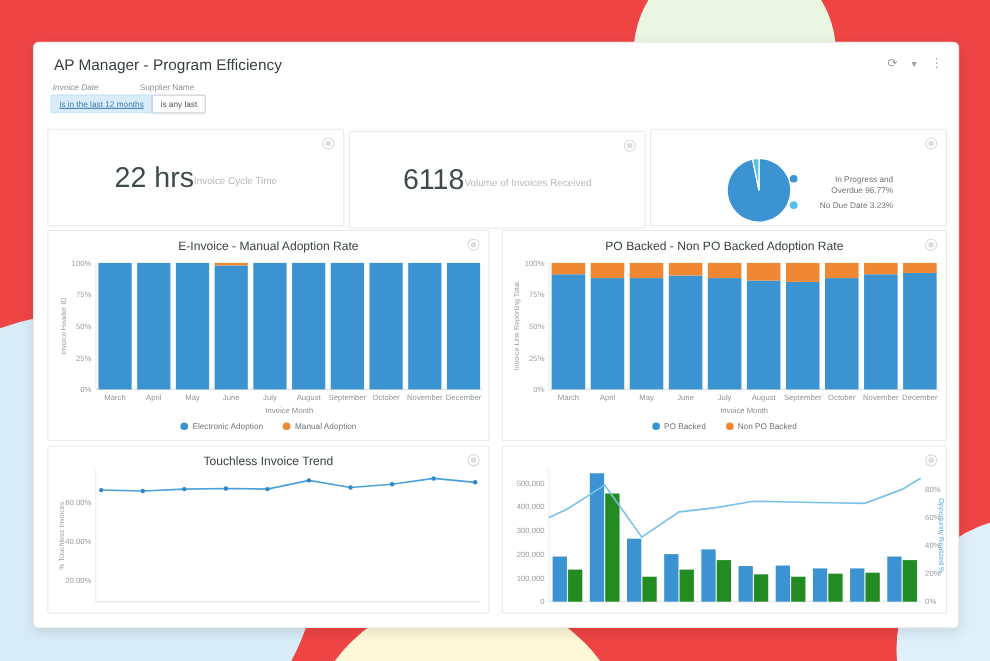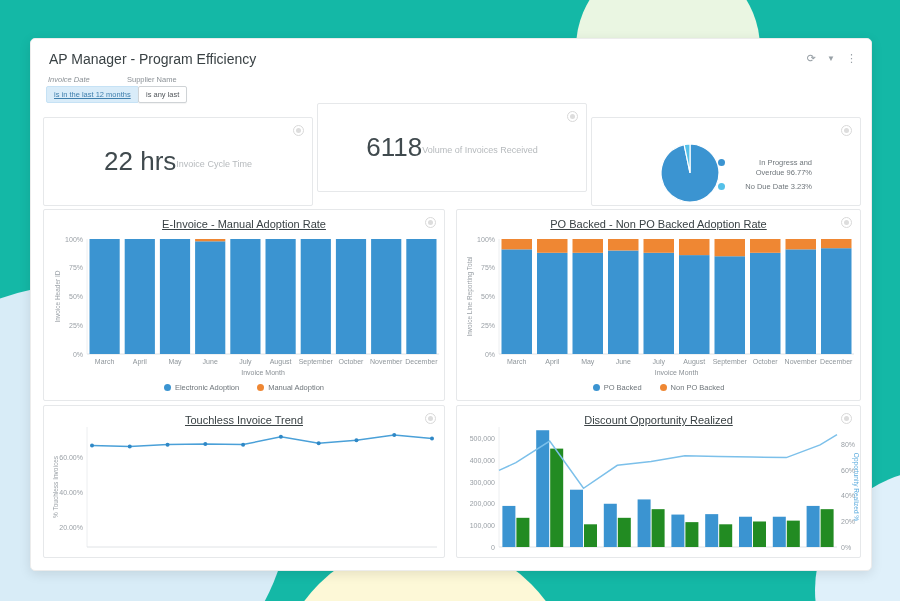--- a/index.html
+++ b/index.html
@@ -1,18 +1,18 @@
 <!DOCTYPE html>
 <html><head>
 <meta charset="utf-8">
 <style>
   html,body { margin:0; padding:0; }
   .stage {
     position:relative; width:900px; height:601px; overflow:hidden;
-    background:#14b8a6;
+    background:#ef4444;
     font-family:"Liberation Sans","DejaVu Sans",sans-serif;
   }
   .blob { position:absolute; border-radius:50%; }
   .blob-green  { left:576px; top:-44px;  width:184px; height:184px; background:#eaf6e2; }
   .blob-blue   { left:-140px; top:285px; width:430px; height:430px; background:#d8ecf7; }
   .blob-yellow { left:275px; top:540px;  width:300px; height:300px; background:#fdf8d7; }
   .blob-blue2  { left:815px; top:470px;  width:240px; height:240px; background:#dff0fa; }
 
   .card {
     position:absolute; left:30px; top:38px; width:840px; height:531px;
@@ -31,21 +31,21 @@
 
   .tile { position:absolute; background:#fff; border:1px solid #e6e8ea; border-radius:2px; }
   .gear { position:absolute; top:7px; right:8px; width:9px; height:9px; border:1px solid #d9d9d9; border-radius:50%; cursor:pointer; }
   .gear::after { content:''; position:absolute; left:2px; top:2px; right:2px; bottom:2px; border-radius:50%; background:#dddddd; }
 
   .kpi-box { display:flex; flex-direction:row; align-items:center; justify-content:center; height:100%; }
   .kpi-value { font-size:26px; color:#404a4e; }
   .kpi-label { font-size:9px; color:#b6babd; margin-top:5px; }
 
   .tile-title { position:absolute; top:8px; left:0; width:100%; text-align:center; font-size:10.5px; color:#3a4245; }
-  .chart-title { position:absolute; top:8px; left:0; width:100%; text-align:center; font-size:11px; color:#3a4245;text-decoration:underline; }
+  .chart-title { position:absolute; top:8px; left:0; width:100%; text-align:center; font-size:11px; color:#3a4245; }
 
   .pie-svg { position:absolute; left:60px; top:17px; }
   .pie-legend { position:absolute; left:126px; top:40px; width:110px; font-size:7.5px; color:#6f767b; }
   .pie-legend-item { display:flex; gap:5px; margin-bottom:4px;text-align:right; }
   .pie-legend-dot { width:7px; height:7px; border-radius:50%; flex:0 0 7px; margin-top:1px; }
   .pie-legend-text { width:82px; line-height:1.3; }
 
   .chart-svg { position:absolute; left:0; top:0; }
   .legend { position:absolute; bottom:8px; left:0; width:100%; display:flex; justify-content:center; gap:18px; font-size:7.5px; color:#6f767b; }
   .legend-item { display:flex; align-items:center; gap:4px; cursor:pointer; }
@@ -77,21 +77,21 @@
     <div class="chip chip-plain" style="left:107px; top:47px;">is any last</div>
 
     <div class="tile" style="left:12px; top:78px; width:268px; height:87px;">
       <span class="gear"></span>
       <div class="kpi-box">
         <div class="kpi-value">22 hrs</div>
         <div class="kpi-label">Invoice Cycle Time</div>
       </div>
     </div>
 
-    <div class="tile" style="left:286px; top:64px; width:268px; height:87px;">
+    <div class="tile" style="left:286px; top:80px; width:268px; height:87px;">
       <span class="gear"></span>
       <div class="kpi-box">
         <div class="kpi-value">6118</div>
         <div class="kpi-label">Volume of Invoices Received</div>
       </div>
     </div>
 
     <div class="tile" style="left:560px; top:78px; width:268px; height:87px;">
       <span class="gear"></span>
       <svg id="pie-chart" class="pie-svg" width="76" height="76">
@@ -232,21 +232,20 @@
           </span>
           <span class="legend-item">
             <span class="legend-dot" style="background: rgb(239, 135, 51);"></span>
             <span>Non PO Backed</span>
           </span>
         </div>
     </div>
 
     <div class="tile" style="left:425px; top:366px; width:403px; height:151px;">
       <span class="gear"></span>
-      <div class="chart-title">Discount Opportunity Realized</div>
       <svg id="chart-discount" class="chart-svg" width="403" height="151">
           <line x1="42" y1="21" x2="42" y2="141" stroke="#eceef0"></line>
           <line x1="42" y1="141" x2="380" y2="141" stroke="#e0e3e6"></line>
           <text x="38" y="35.39189189189189" text-anchor="end" fill="#9aa0a6" font-size="7">500,000</text>
           <text x="38" y="57.013513513513516" text-anchor="end" fill="#9aa0a6" font-size="7">400,000</text>
           <text x="38" y="78.63513513513513" text-anchor="end" fill="#9aa0a6" font-size="7">300,000</text>
           <text x="38" y="100.25675675675676" text-anchor="end" fill="#9aa0a6" font-size="7">200,000</text>
           <text x="38" y="121.87837837837839" text-anchor="end" fill="#9aa0a6" font-size="7">100,000</text>
           <text x="38" y="143.5" text-anchor="end" fill="#9aa0a6" font-size="7">0</text>
           <text x="384" y="41.37234042553192" text-anchor="start" fill="#9aa0a6" font-size="7">80%</text>

